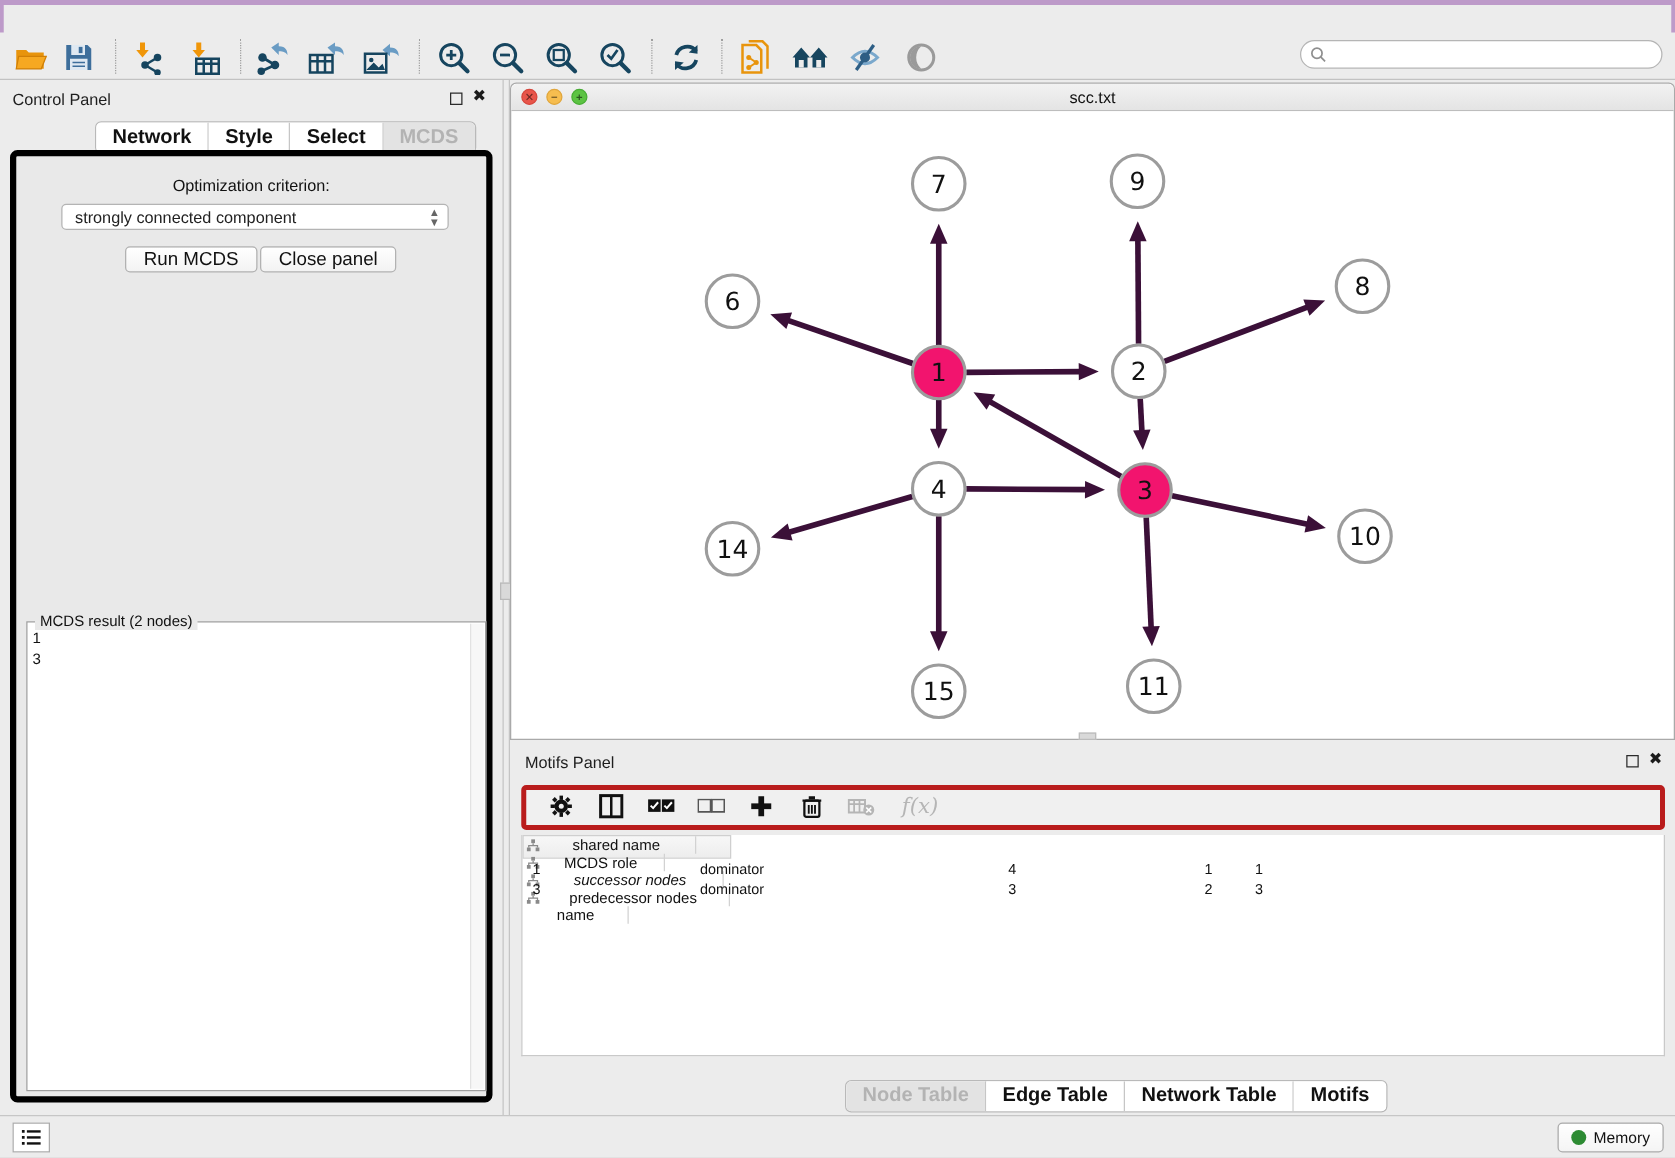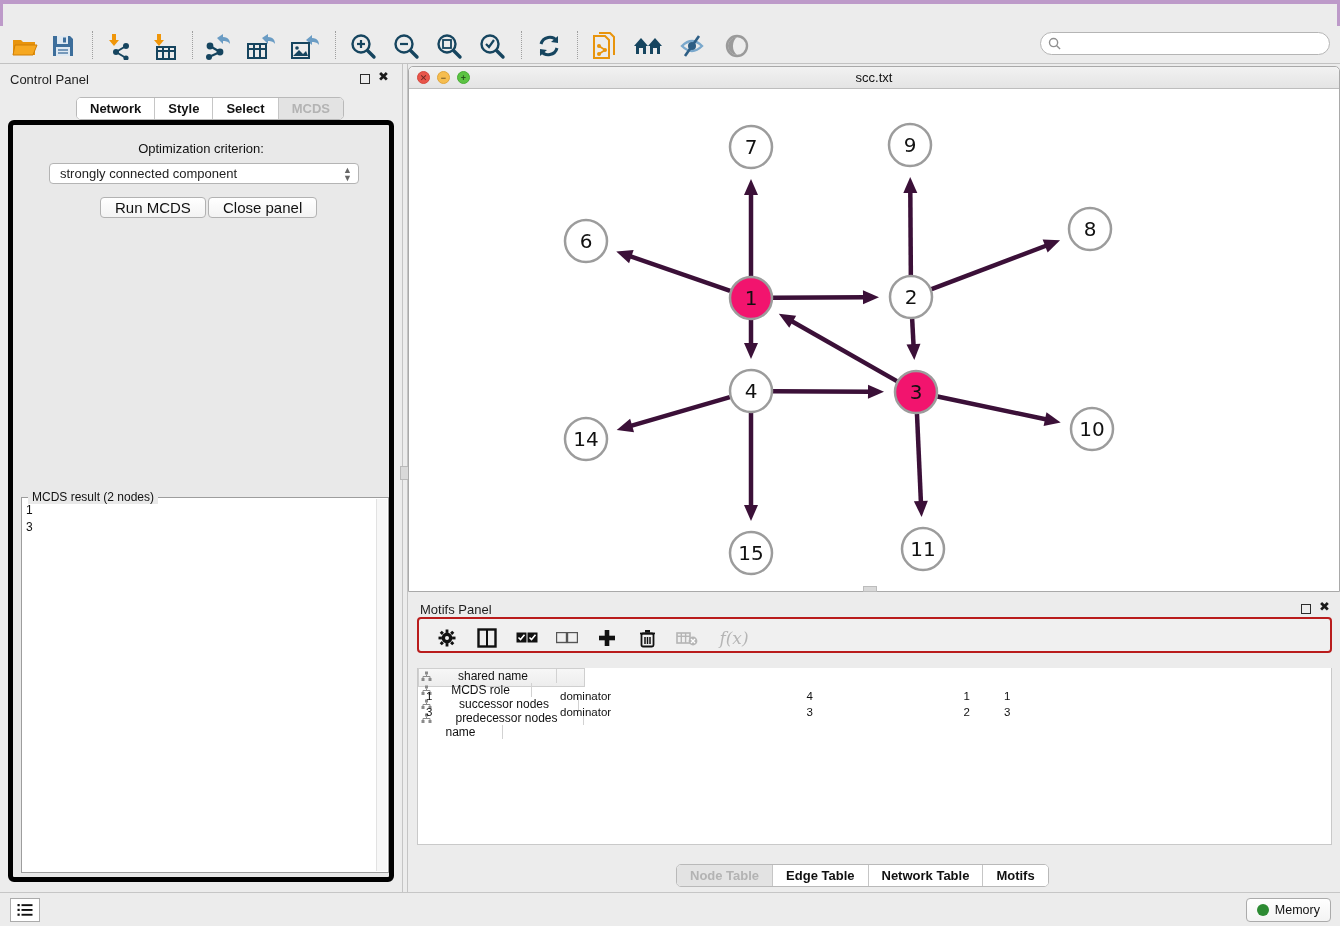--- a/index.html
+++ b/index.html
@@ -26,21 +26,21 @@
   .tb-div{position:absolute;top:4px;height:28px;width:0;border-left:1px dotted #9f9f9f;}
   .searchbox{position:absolute;left:1040px;top:5px;width:290px;height:23px;background:#fff;border:1px solid #b5b5b5;border-radius:12px;display:flex;align-items:center;padding-left:7px;}
   .searchbox input{border:none;outline:none;flex:1;font-size:12px;background:transparent;margin-left:4px;font-family:inherit;}
 
   
   .cpanel{left:0;top:64px;width:402px;height:828px;background:#ececec;}
   .panel-head{position:absolute;left:10px;top:8px;font-size:13px;color:#1e1e1e;}
   .panel-float{position:absolute;width:10px;height:10px;border:1.6px solid #2b2b2b;}
   .panel-close{position:absolute;font-size:13px;font-weight:bold;color:#1b1b1b;cursor:default;}
   .seg{display:flex;border:1px solid #b9b9b9;border-radius:5px;overflow:hidden;background:#fff;}
-  .seg .seg-item{padding:3px 13px;font-size:13px;font-weight:bold;color:#111;background:#fff;border-right:1px solid #c6c6c6;cursor:default;white-space:nowrap;text-align:center;}
+  .seg .seg-item{padding:3px 13px;font-size:16px;font-weight:bold;color:#111;background:#fff;border-right:1px solid #c6c6c6;cursor:default;white-space:nowrap;text-align:center;}
   .seg .seg-item:last-child{border-right:none;}
   .seg .seg-item.disabled{background:#e3e3e3;color:#b3b3b3;}
   .cp-tabs{position:absolute;left:76px;top:33px;}
   .cp-content{position:absolute;left:8px;top:56px;width:386px;height:762px;background:#e9e9e9;border:5px solid #000000;border-radius:6px;}
   .opt-label{position:absolute;left:0;top:16px;width:100%;text-align:center;font-size:13px;color:#111;}
   .combo{position:absolute;left:36px;top:38px;width:310px;height:21px;background:#fff;border:1px solid #b4b4b4;border-radius:4px;display:flex;align-items:center;font-size:13px;padding-left:10px;}
   .combo .arrows{position:absolute;right:6px;top:2px;font-size:9px;line-height:8px;color:#666;text-align:center;}
   .pbtn{position:absolute;height:21px;background:linear-gradient(#ffffff,#f3f3f3);border:1px solid #b2b2b2;border-radius:4px;font-size:15px;color:#111;display:flex;align-items:center;justify-content:center;padding:0 14px;}
   .result-box{position:absolute;left:8px;top:372px;width:368px;height:376px;border:1px solid #9d9d9d;background:#fff;}
   .result-label{position:absolute;left:6px;top:-8px;background:#e9e9e9;padding:0 4px;font-size:12px;color:#111;}
@@ -57,21 +57,21 @@
   .traffic{position:absolute;top:4px;width:13px;height:13px;border-radius:50%;font-size:9px;line-height:13px;text-align:center;color:rgba(0,0,0,.55);font-weight:bold;}
   .t-red{background:#e8554a;border:1px solid #d6473d;}
   .t-yellow{background:#f6bd4f;border:1px solid #e0a63c;}
   .t-green{background:#5cc343;border:1px solid #48ad35;}
   .net-title{position:absolute;top:3px;left:0;width:100%;text-align:center;font-size:13px;color:#111;}
   #graph-svg{position:absolute;left:0;top:22px;}
   .hsplit-handle{position:absolute;left:454px;top:519px;width:14px;height:6px;background:#d9d9d9;border:1px solid #bcbcbc;}
 
   
   .tpanel{left:408px;top:596px;width:932px;height:296px;background:#ececec;}
-  .tb-toolbar{position:absolute;left:9px;top:21px;width:915px;height:36px;background:#f0f0f0;border:2px solid #b91c1c;border-radius:4px;display:flex;align-items:flex-end;gap:14px;padding-left:15px;}
+  .tb-toolbar{position:absolute;left:9px;top:32px;width:915px;height:36px;background:#f0f0f0;border:4px solid #b91c1c;border-radius:4px;display:flex;align-items:flex-start;gap:14px;padding-left:15px;}
   .tt-btn{width:26px;height:26px;display:flex;align-items:center;justify-content:center;}
   .fx{font-family:"DejaVu Serif","Liberation Serif",serif;font-style:italic;font-size:17px;color:#b5b5b5;}
   .dtable{position:absolute;left:9px;top:72px;width:915px;height:177px;background:#fff;border:1px solid #c9c9c9;border-top:none;}
   .thead{position:absolute;left:0;top:0;height:19px;display:flex;background:linear-gradient(#f7f7f7,#ededed);border:1px solid #cfcfcf;flex-direction:column;}
   .th{display:flex;align-items:center;border-right:1px solid #d2d2d2;font-size:12px;color:#111;padding:0 2px;}
   .th .thlabel{flex:1;text-align:center;}
   .trow{position:absolute;left:0;height:16px;display:flex;font-size:11.5px;color:#111;}
   .td{overflow:hidden;white-space:nowrap;}
   .tp-tabs{position:absolute;left:268px;top:268px;}
   .tp-tabs .seg-item{font-weight:bold;}
@@ -427,21 +427,21 @@
         </div>
         <div class="th" style="width:113px;">
           <svg width="11" height="11" viewBox="0 0 11 11">
               <rect x="4" y="0.5" width="3" height="3" fill="#8a8a8a"></rect>
               <rect x="0.5" y="7" width="3" height="3" fill="#8a8a8a"></rect>
               <rect x="7.5" y="7" width="3" height="3" fill="#8a8a8a"></rect>
               <path d="M5.5 3.5 L5.5 5.5 M2 7 L2 5.5 L9 5.5 L9 7" fill="none" stroke="#8a8a8a" stroke-width="1"></path>
             </svg>
           <span class="thlabel">MCDS role</span>
         </div>
-        <div class="th" style="width:160px;">
+        <div class="th" style="width:160px;font-style:italic;">
           <svg width="11" height="11" viewBox="0 0 11 11">
               <rect x="4" y="0.5" width="3" height="3" fill="#8a8a8a"></rect>
               <rect x="0.5" y="7" width="3" height="3" fill="#8a8a8a"></rect>
               <rect x="7.5" y="7" width="3" height="3" fill="#8a8a8a"></rect>
               <path d="M5.5 3.5 L5.5 5.5 M2 7 L2 5.5 L9 5.5 L9 7" fill="none" stroke="#8a8a8a" stroke-width="1"></path>
             </svg>
           <span class="thlabel">successor nodes</span>
         </div>
         <div class="th" style="width:165px;">
           <svg width="11" height="11" viewBox="0 0 11 11">

